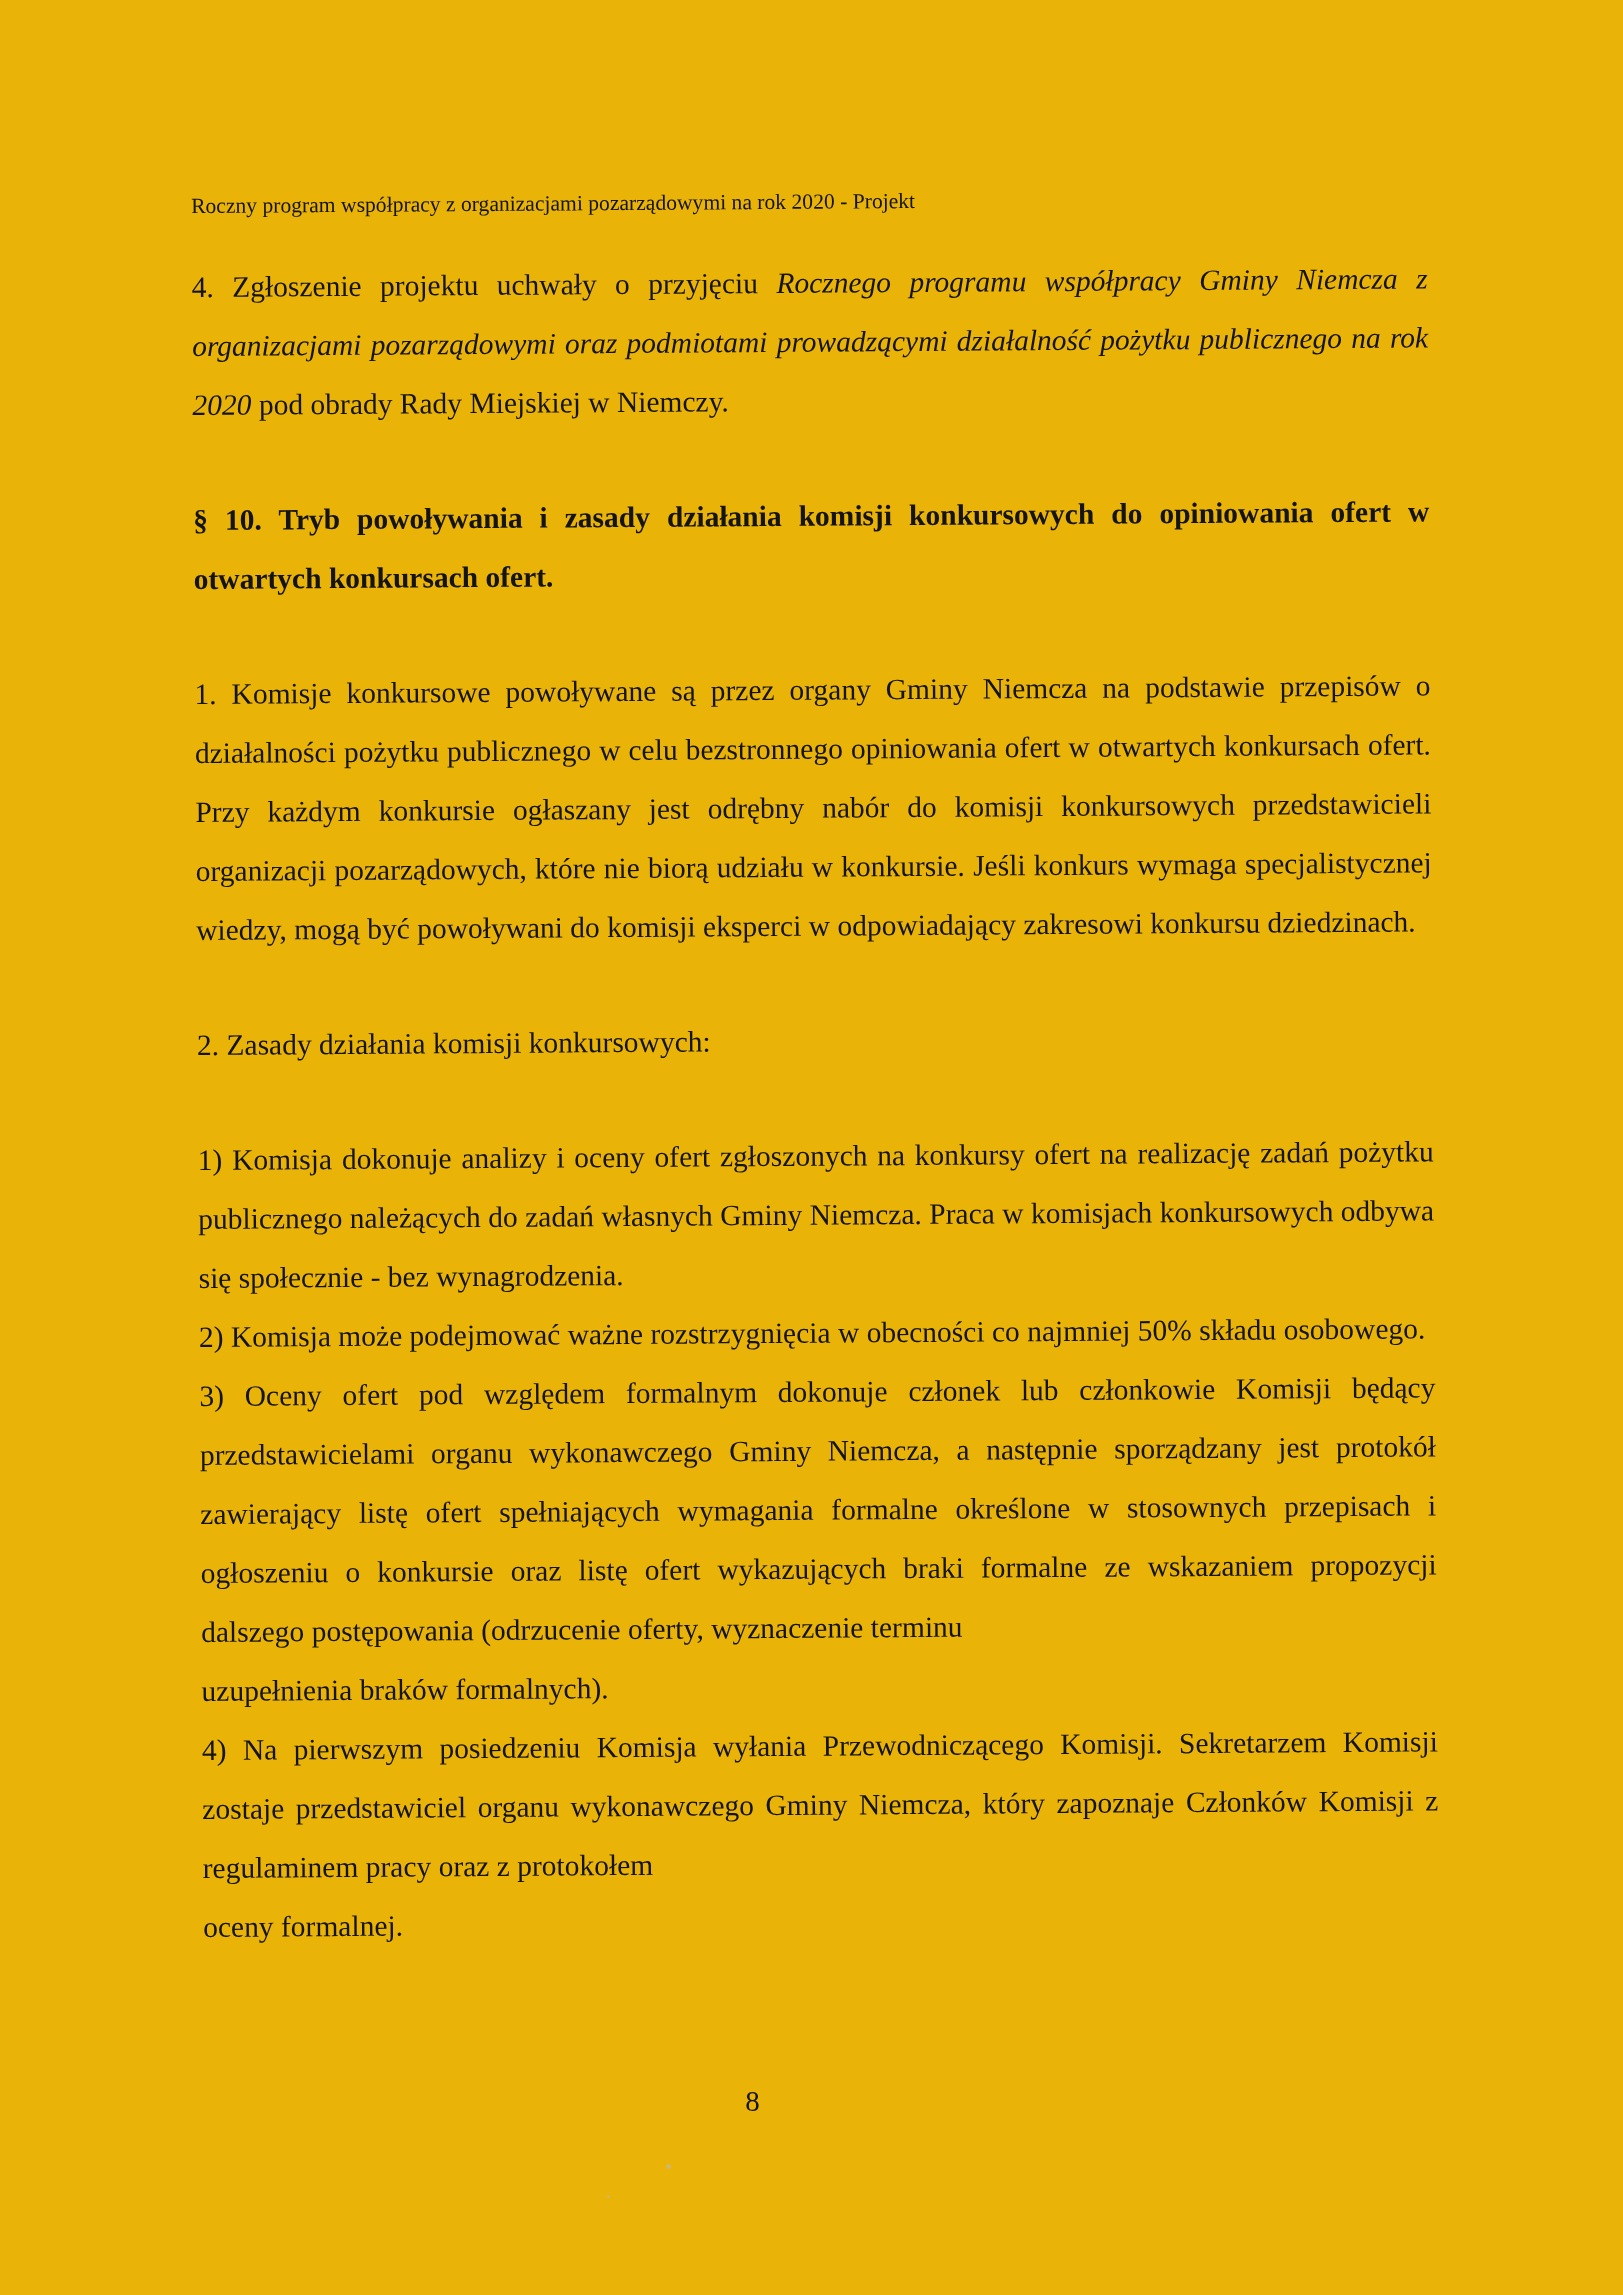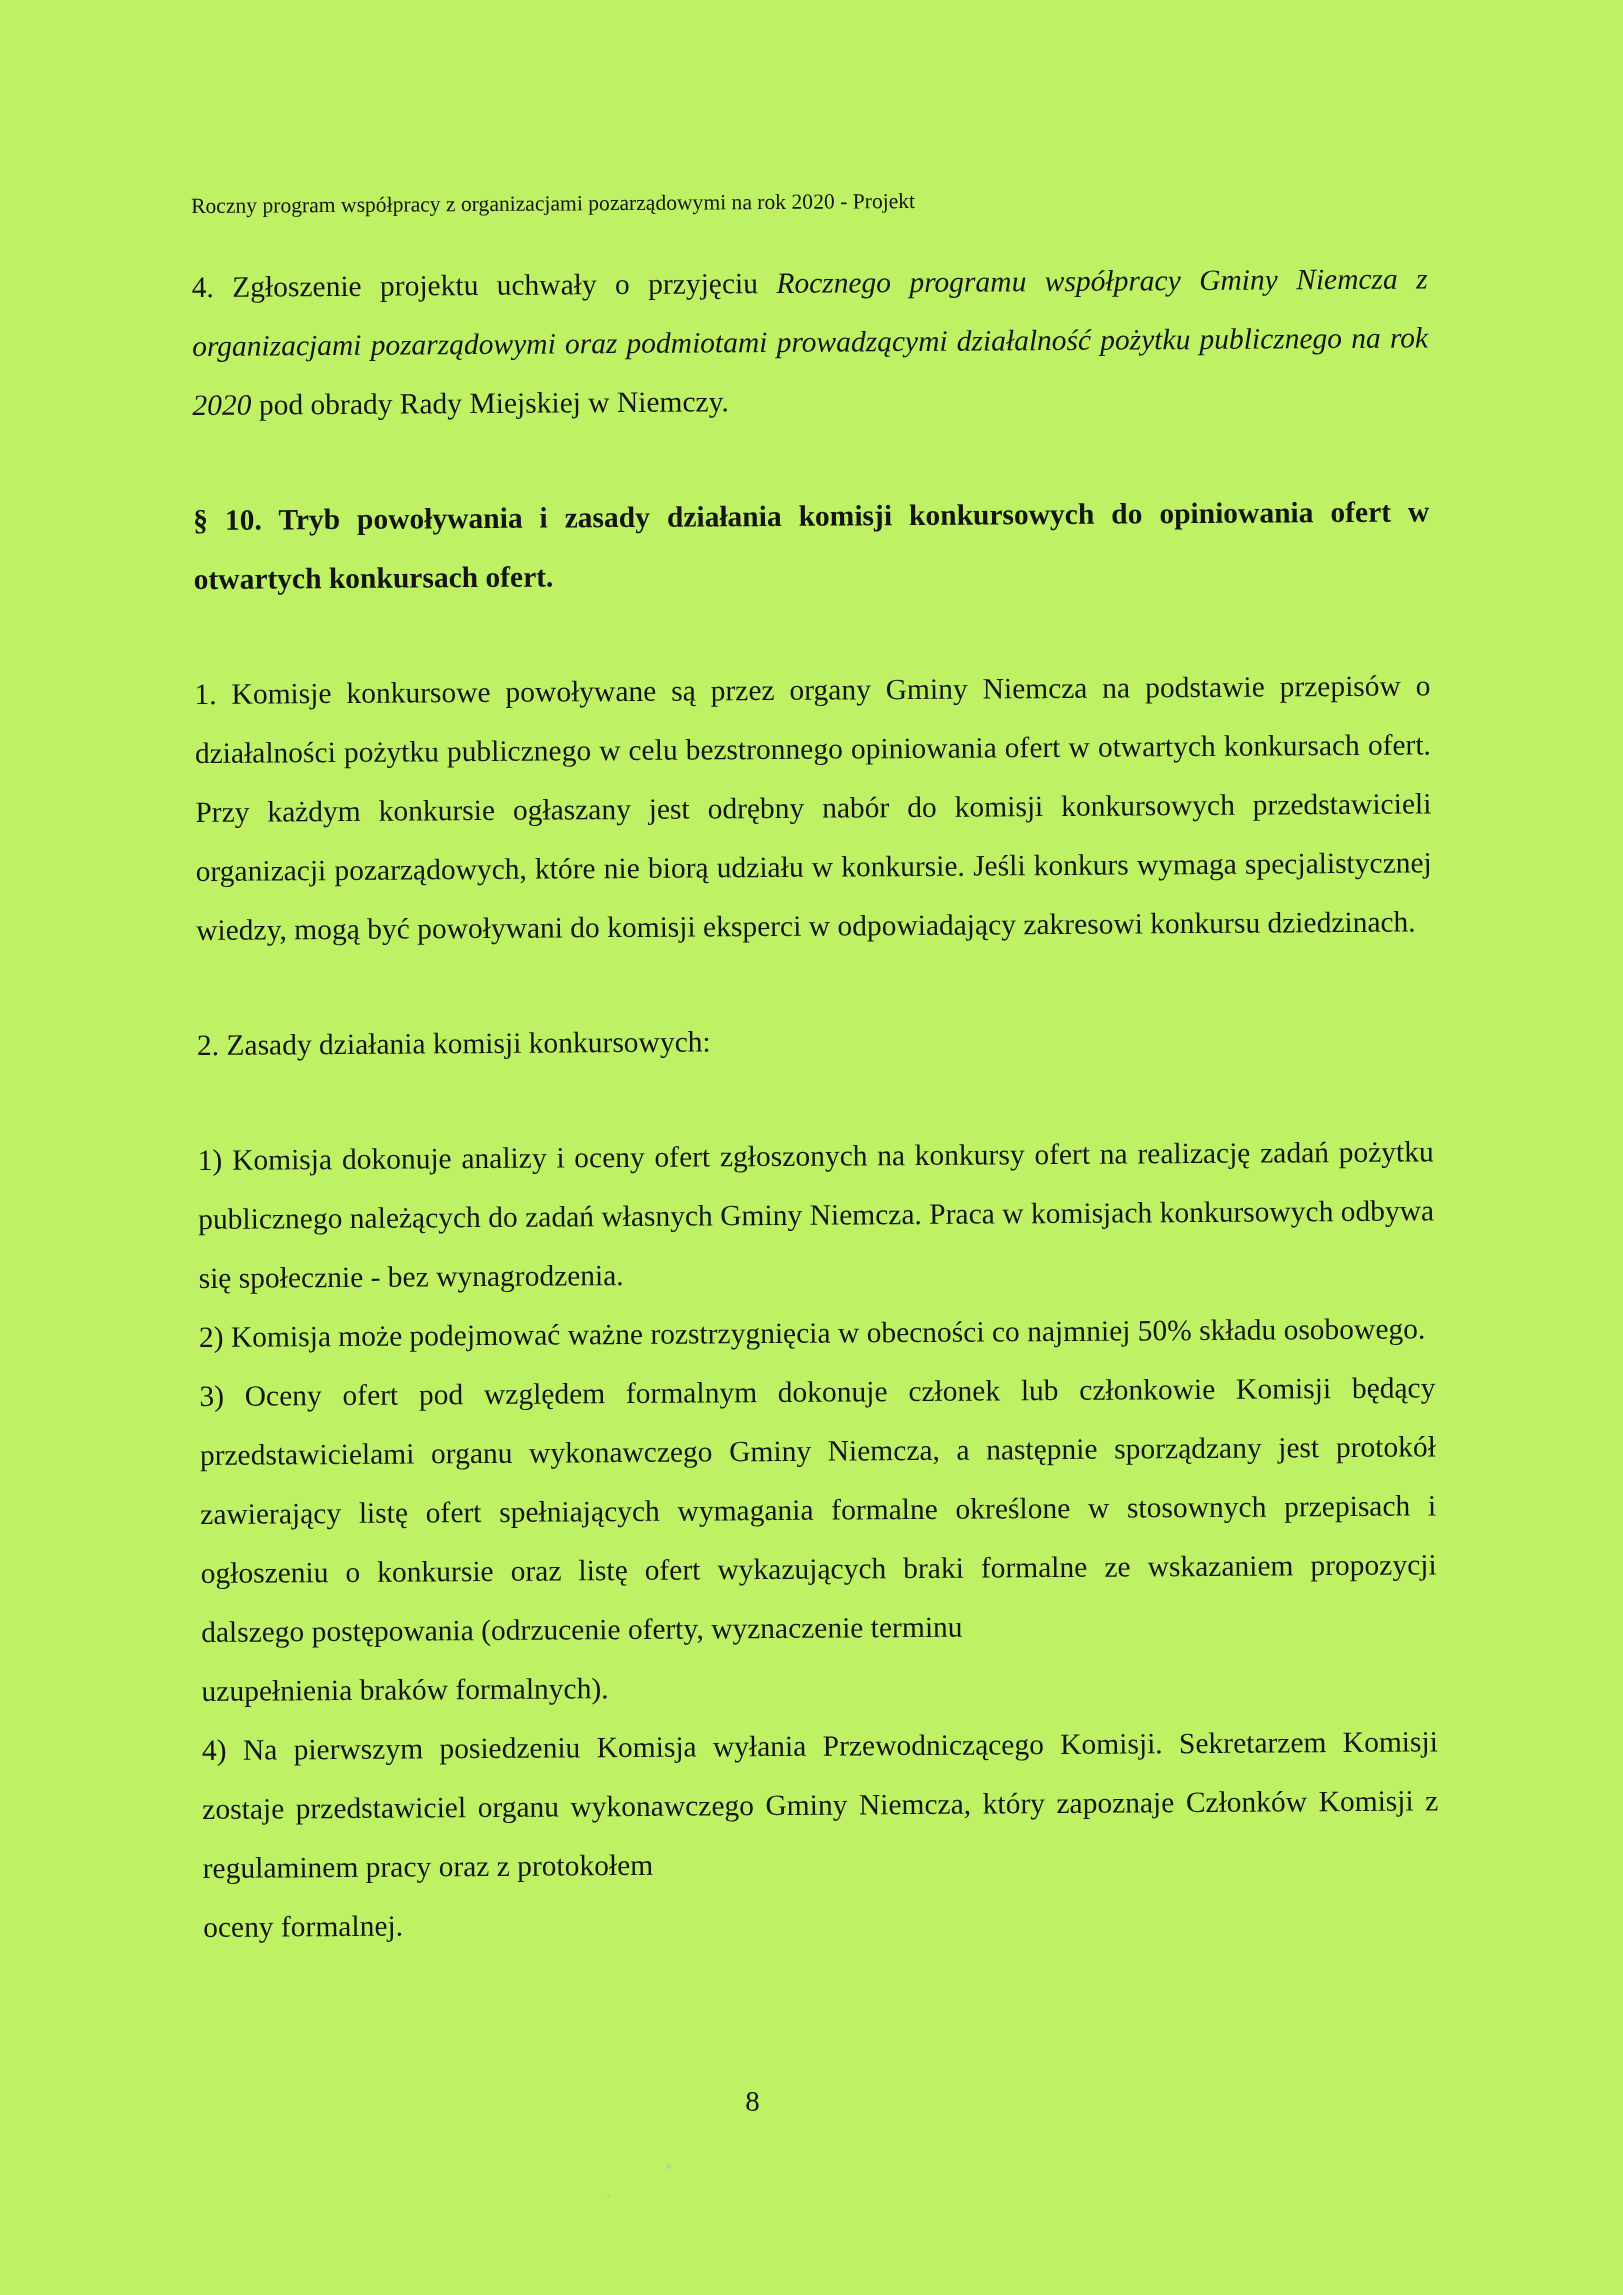--- a/index.html
+++ b/index.html
@@ -4,21 +4,21 @@
 <style>
   html, body {
     margin: 0;
     padding: 0;
     background: #ffffff;
   }
   .sheet {
     position: relative;
     width: 1623px;
     height: 2295px;
-    background: #bef264;
+    background: #eab308;
     overflow: hidden;
     font-family: "Liberation Serif", "DejaVu Serif", serif;
     color: #141414;
   }
   .sheet-content {
     position: absolute;
     left: 191px;
     top: 191px;
     width: 1236px;
     transform: rotate(-0.4deg);

